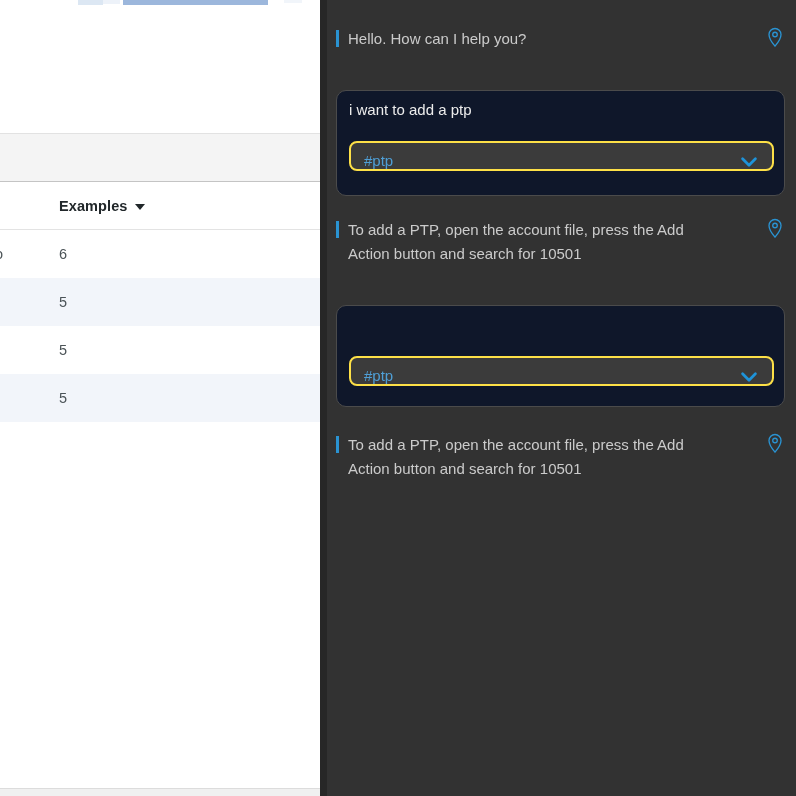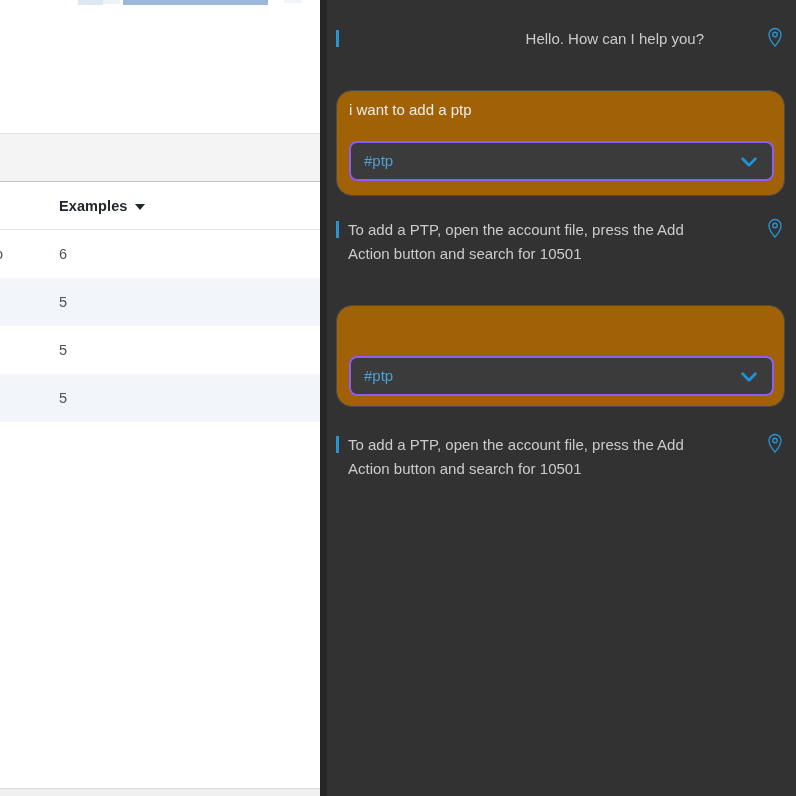--- a/index.html
+++ b/index.html
@@ -38,27 +38,27 @@
 
   
   #chat-panel { position:absolute; left:320px; top:0; width:476px; height:796px; background:#323232; }
   #chat-gutter { position:absolute; left:0; top:0; width:7px; height:796px; background:#272727; }
 
   .msg { position:absolute; left:16px; width:449px; }
   .msg-bar { position:absolute; left:0; top:3px; width:3px; height:17px; background:#2a93d2; }
   .msg-text { margin-left:12px; width:356px; font-size:15px; line-height:24px; color:#cbcbcb; }
   .pin-btn { position:absolute; right:2px; top:0; width:16px; height:21px; cursor:pointer; }
 
-  .intent-card { position:absolute; left:16px; width:449px; background:#a16207; border:1px solid #4b4b4b; border-radius:16px; }
+  .intent-card { position:absolute; left:16px; width:449px; background:#0f172a; border:1px solid #4b4b4b; border-radius:10px; }
   .card-title { position:absolute; left:12px; top:10px; font-size:15px; color:#ececec; }
-  .intent-dropdown { position:absolute; left:12px; top:50px; width:425px; height:40px; border:2px solid #8b5cf6; border-radius:8px; background:#3b3b3b; cursor:pointer; }
+  .intent-dropdown { position:absolute; left:12px; top:50px; width:425px; height:30px; border:2px solid #fde047; border-radius:8px; background:#3b3b3b; cursor:pointer; }
   .dd-value { position:absolute; left:13px; top:0; height:36px; line-height:36px; font-size:15px; color:#4f9fd6; }
   .dd-chevron { position:absolute; right:12px; top:8px; }
 
-  #msg-1 { top:27px;text-align:right; }
+  #msg-1 { top:27px; }
   #card-1 { top:90px;  height:106px; }
   #msg-2 { top:218px; }
   #card-2 { top:305px; height:102px; }
   #msg-3 { top:433px; }
 </style>
 </head>
 <body>
 
 <div id="screen">
 

